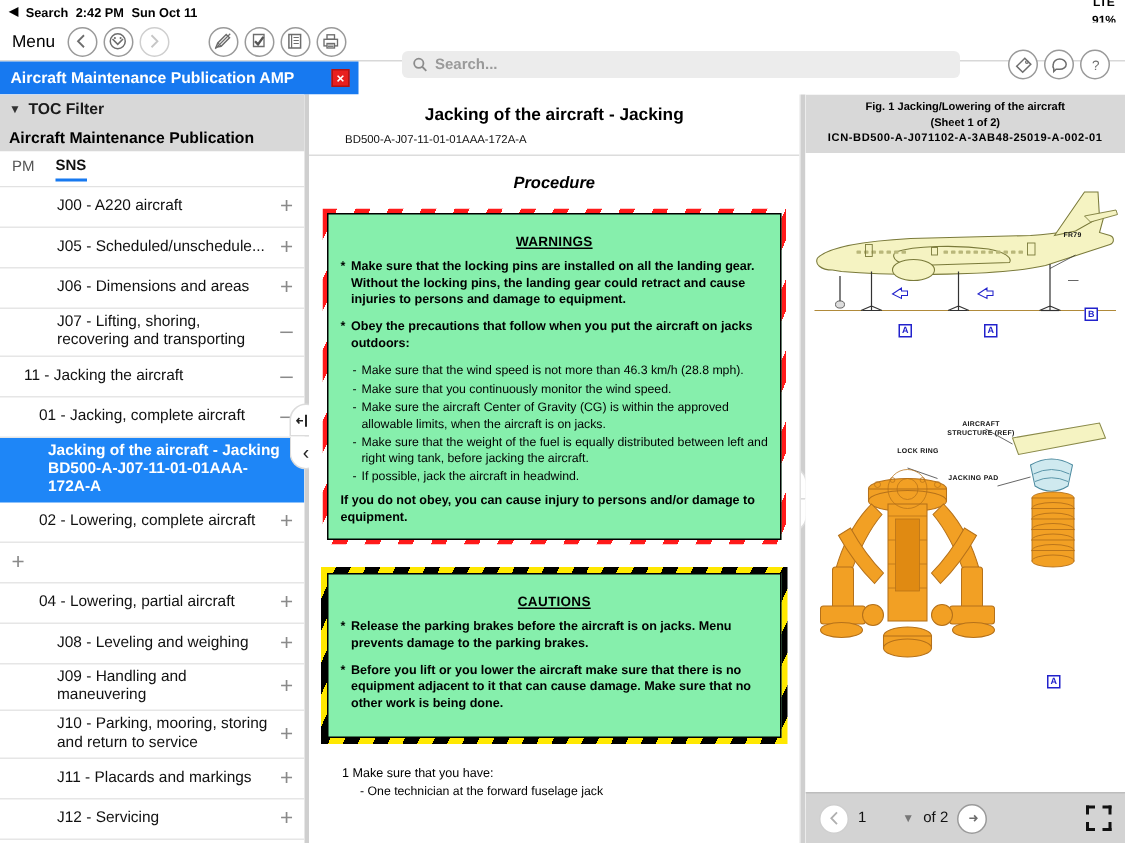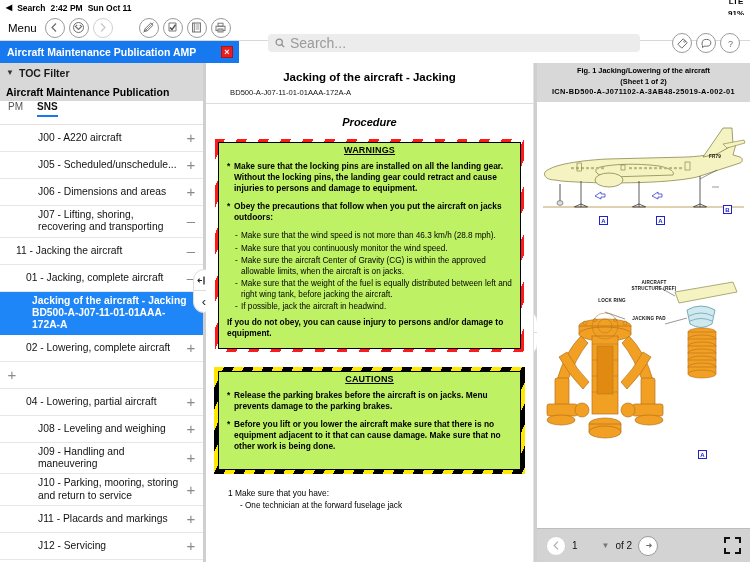--- a/index.html
+++ b/index.html
@@ -46,21 +46,21 @@
   .circ.dim { border-color:#cfcfcf; color:#c6c6c6; }
   .circ svg { display:block; }
   .nav-group { display:flex; align-items:center; }
   .tool-group { display:flex; align-items:center; margin-left:22px; }
 
   .searchwrap {
     position:absolute; left:268px; top:19px; width:372px; height:18px;
     background:#ececec; border-radius:4px; display:flex; align-items:center;
     padding:0 7px; gap:5px;
   }
-  .searchwrap .ph { color:#9a9a9a; font-size:14px; }
+  .searchwrap .ph { color:#9a9a9a; font-size:10px;font-weight:bold; }
   .right-tools { position:absolute; right:6px; top:18px; display:flex; }
 
   
   .docbar {
     position:absolute; top:41px; left:0; width:239px; height:22px;
     background:#1779f0; color:#fff; display:flex; align-items:center;
     padding-left:7px; font-size:10.5px; font-weight:bold;
   }
   .docbar-close {
     position:absolute; right:6px; top:5px; width:12px; height:12px;
@@ -75,21 +75,21 @@
   }
   .toc-filter {
     background:#d8d8d8; height:19px; display:flex; align-items:center;
     padding-left:6px; font-size:10.5px; font-weight:bold; color:#1a1a1a; gap:5px;
   }
   .chev-d { font-size:8px; color:#333; }
   .pub-title {
     background:#d8d8d8; height:19px; display:flex; align-items:center;
     padding-left:6px; font-size:10.5px; font-weight:bold; color:#000;
   }
-  .tabs { height:24px; display:flex; align-items:flex-start; padding-left:8px; gap:14px;
+  .tabs { height:24px; display:flex; align-items:center; padding-left:8px; gap:14px;
           border-bottom:1px solid #e2e2e2; background:#fff;}
   .tab { font-size:10px; color:#555; padding-bottom:3px; }
   .tab.active { color:#111; font-weight:600; border-bottom:2.5px solid #1779f0; }
 
   .toc-list { height:437px; overflow:hidden; background:#fff; }
   .toc-row {
     display:flex; align-items:center; min-height:27px;
     border-bottom:1px solid #e6e6e6; padding:3px 6px 3px 6px; font-size:10.3px;
     color:#111; position:relative; line-height:1.2;
   }
@@ -126,21 +126,21 @@
   .doc-title { text-align:center; font-size:11.5px; font-weight:bold; color:#000; }
   .doc-meta { display:flex; justify-content:space-between; margin-top:5px; font-size:7.6px; color:#111; }
   .doc-meta .applic { width:56%; text-align:center; line-height:1.35; }
   .doc-meta .dmc { width:44%; text-align:right; }
   .doc-body { padding:8px 8px 0; }
   .procedure { text-align:center; font-style:italic; font-weight:bold; font-size:11px; margin:4px 0 10px; }
 
   
   .hazard { position:relative; padding:4px; margin-bottom:14px; }
   .hazard .inner {
-    background:#bef264; border:1.5px solid #000; padding:2px 8px 9px;
+    background:#86efac; border:1.5px solid #000; padding:13px 8px 9px;
     position:relative; z-index:2;
   }
   .warn-stripe {
     position:absolute; inset:0; z-index:1;
     background:repeating-linear-gradient(115deg,#ff1a1a 0 9px,#ffffff 9px 20px);
     border:1px solid #fff;
   }
   .caut-stripe {
     position:absolute; inset:0; z-index:1;
     background:repeating-linear-gradient(115deg,#ffe800 0 9px,#000000 9px 18px);

